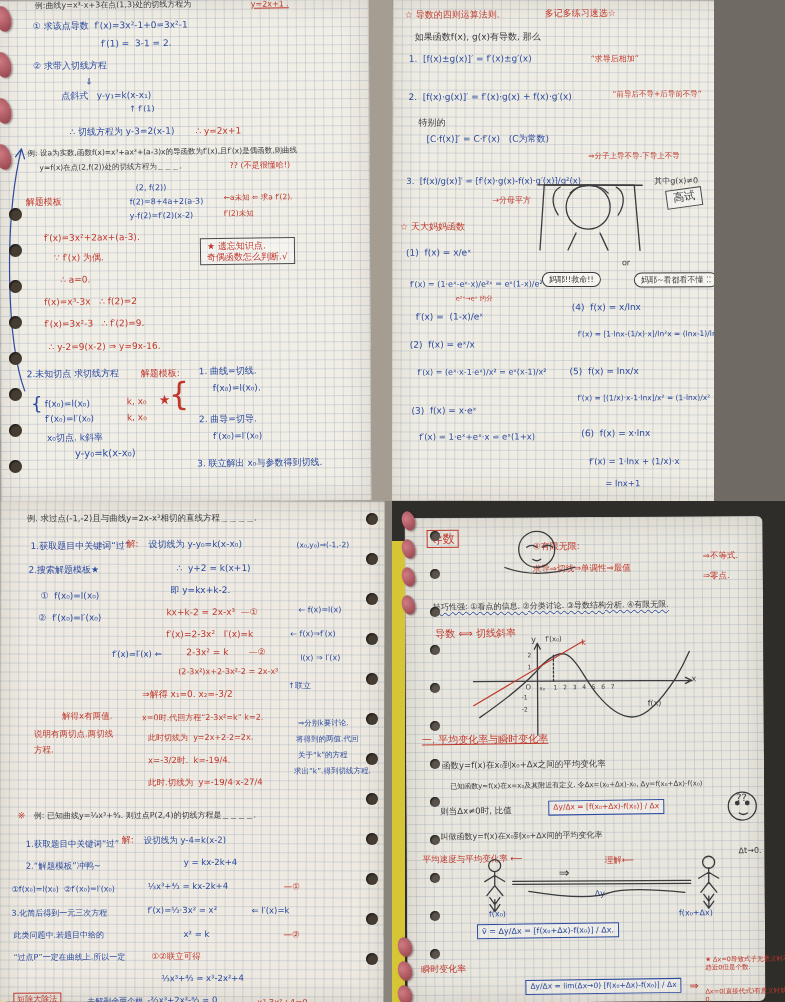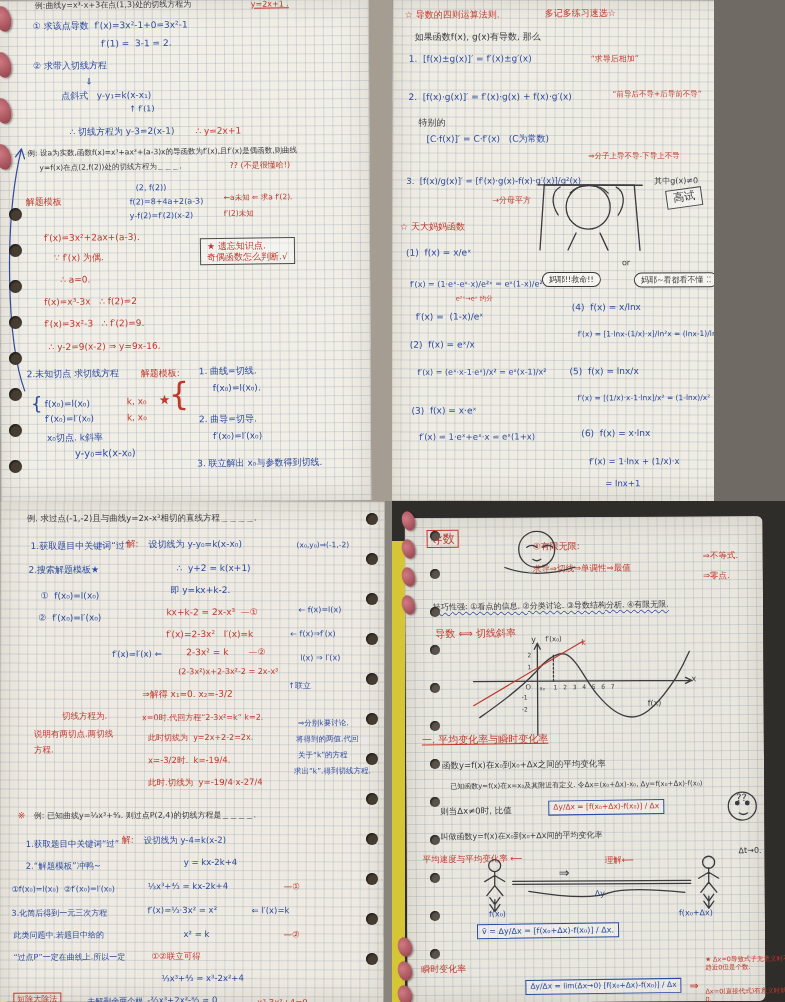--- a/index.html
+++ b/index.html
@@ -188,21 +188,21 @@
           <div class="ln c-r" style="left: 166px; top: 106px; font-size: 9px; transform: rotate(-0.4deg);">kx+k-2 = 2x-x³  —①</div>
           <div class="ln c-b" style="left: 298px; top: 104px; font-size: 8px; transform: rotate(-0.4deg);">← f(x)=l(x)</div>
           <div class="ln c-r" style="left: 166px; top: 128px; font-size: 9px; transform: rotate(-0.4deg);">f′(x)=2-3x²   l′(x)=k</div>
           <div class="ln c-b" style="left: 290px; top: 128px; font-size: 8px; transform: rotate(-0.4deg);">← f(x)⇒f′(x)</div>
           <div class="ln c-b" style="left: 112px; top: 148px; font-size: 8.5px; transform: rotate(-0.4deg);">f′(x)=l′(x) ⇐</div>
           <div class="ln c-r" style="left: 186px; top: 146px; font-size: 9px; transform: rotate(-0.4deg);">2-3x² = k       —②</div>
           <div class="ln c-b" style="left: 300px; top: 152px; font-size: 8px; transform: rotate(-0.4deg);">l(x) ⇒ l′(x)</div>
           <div class="ln c-r" style="left: 178px; top: 166px; font-size: 8px; transform: rotate(-0.4deg);">(2-3x²)x+2-3x²-2 = 2x-x³</div>
           <div class="ln c-r" style="left: 142px; top: 188px; font-size: 9px; transform: rotate(-0.4deg);">⇒解得 x₁=0. x₂=-3/2</div>
           <div class="ln c-b" style="left: 288px; top: 180px; font-size: 8px; transform: rotate(-0.4deg);">↑联立</div>
-          <div class="ln c-r" style="left: 62px; top: 210px; font-size: 8.5px; transform: rotate(-0.4deg);">切线方程为.</div>
+          <div class="ln c-r" style="left: 62px; top: 210px; font-size: 8.5px; transform: rotate(-0.4deg);">解得x有两值.</div>
           <div class="ln c-r" style="left: 34px; top: 228px; font-size: 8.5px; transform: rotate(-0.4deg);">说明有两切点.两切线</div>
           <div class="ln c-r" style="left: 34px; top: 244px; font-size: 8.5px; transform: rotate(-0.4deg);">方程.</div>
           <div class="ln c-r" style="left: 142px; top: 212px; font-size: 8px; transform: rotate(-0.4deg);">x=0时.代回方程“2-3x²=k” k=2.</div>
           <div class="ln c-r" style="left: 148px; top: 232px; font-size: 8px; transform: rotate(-0.4deg);">此时切线为  y=2x+2-2=2x.</div>
           <div class="ln c-r" style="left: 148px; top: 254px; font-size: 8.5px; transform: rotate(-0.4deg);">x=-3/2时.  k=-19/4.</div>
           <div class="ln c-r" style="left: 148px; top: 276px; font-size: 8.5px; transform: rotate(-0.4deg);">此时.切线为  y=-19/4·x-27/4</div>
           <div class="ln c-b" style="left: 298px; top: 218px; font-size: 7.5px; transform: rotate(-0.4deg);">⇒分别k要讨论.</div>
           <div class="ln c-b" style="left: 296px; top: 234px; font-size: 7.5px; transform: rotate(-0.4deg);">将得到的两值.代回</div>
           <div class="ln c-b" style="left: 298px; top: 250px; font-size: 7.5px; transform: rotate(-0.4deg);">关于“k”的方程</div>
           <div class="ln c-b" style="left: 294px; top: 266px; font-size: 7.5px; transform: rotate(-0.4deg);">求出“k”.得到切线方程.</div>

